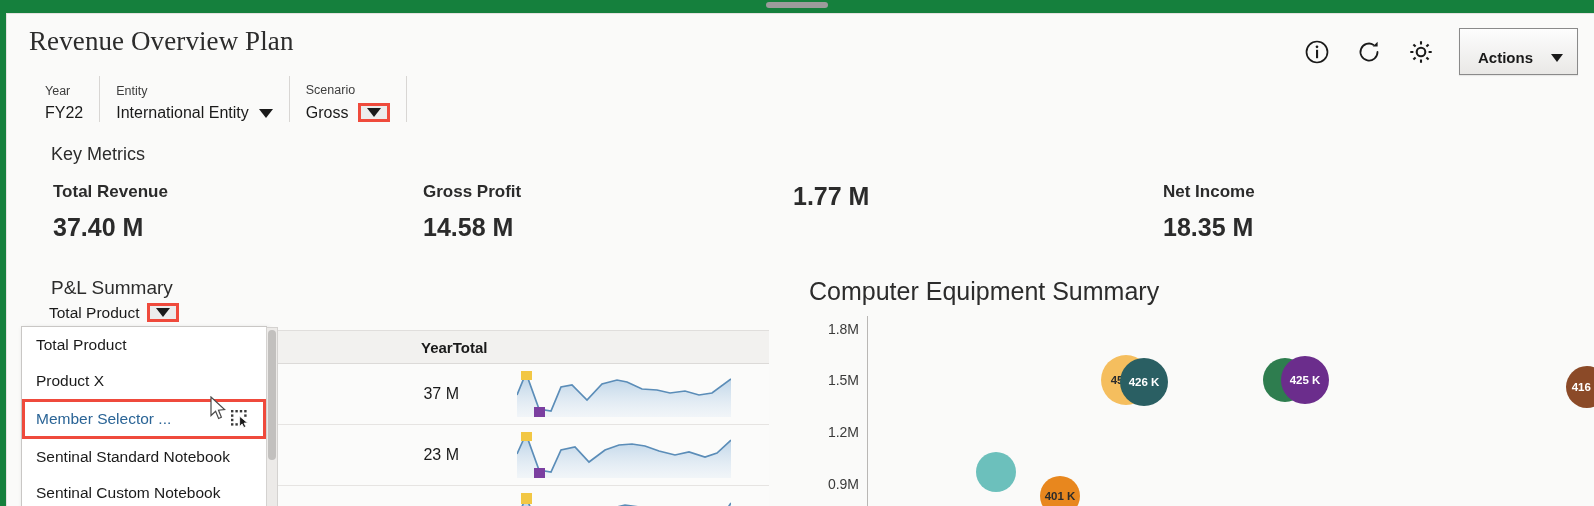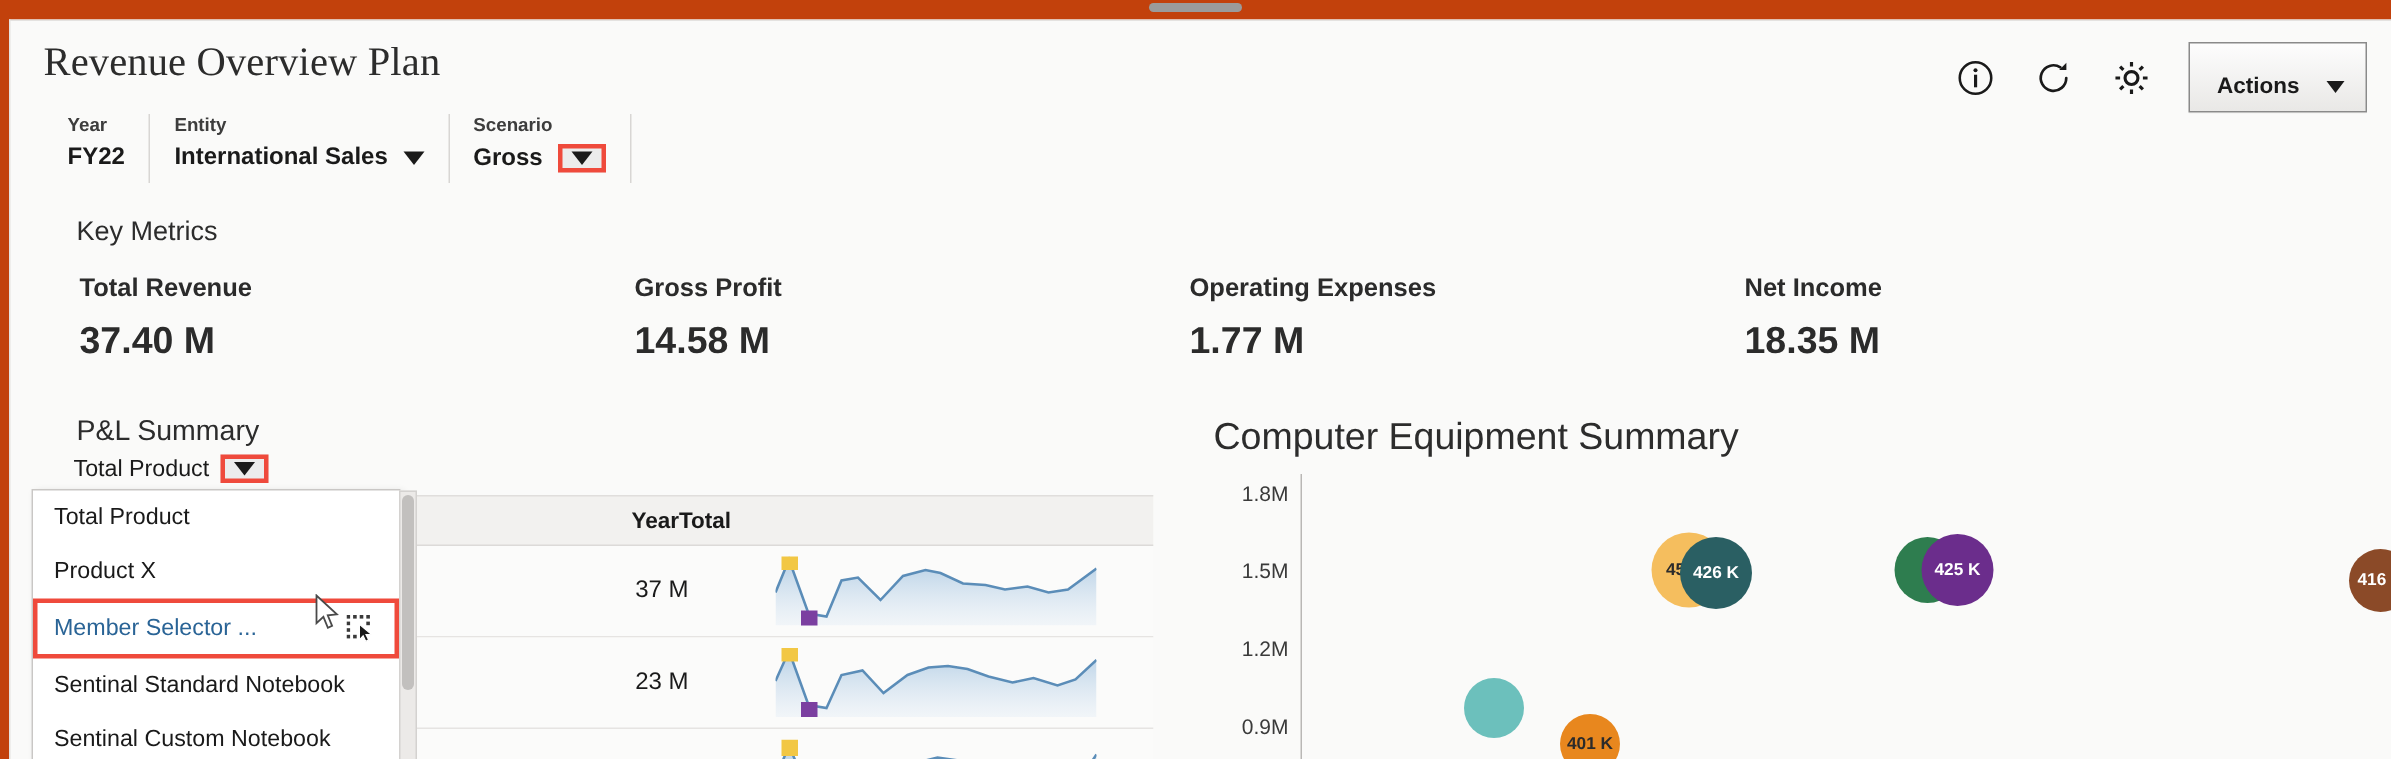--- a/index.html
+++ b/index.html
@@ -9,21 +9,21 @@
   }
   body {
     font-family: "Liberation Sans", sans-serif;
     -webkit-font-smoothing: antialiased;
   }
   #app {
     position: relative;
     width: 1594px;
     height: 506px;
     overflow: hidden;
-    background: #c2410c;
+    background: #15803d;
     box-sizing: border-box;
   }
 
   
   .drag-handle {
     position: absolute;
     top: 2px;
     left: 50%;
     transform: translateX(-50%);
     width: 62px;
@@ -102,24 +102,23 @@
     left: 22px;
     display: flex;
     align-items: flex-start;
     height: 48px;
   }
   .pov-item {
     display: flex;
     flex-direction: column;
     padding: 0 16px 0 16px;
     border-right: 1px solid #d8d6d4;
-    justify-content: flex-start;
+    justify-content: flex-end;
     height: 46px;
     box-sizing: border-box;
-    font-weight: bold;
   }
   .pov-item:first-child { padding-left: 16px; }
   .pov-label {
     font-size: 12.5px;
     color: #3d3d3d;
     margin-bottom: 6px;
     white-space: nowrap;
   }
   .pov-value-row {
     display: flex;
@@ -402,21 +401,21 @@
     <div class="pov-bar">
       <div class="pov-item">
         <div class="pov-label">Year</div>
         <div class="pov-value-row">
           <span class="pov-value">FY22</span>
         </div>
       </div>
       <div class="pov-item">
         <div class="pov-label">Entity</div>
         <div class="pov-value-row">
-          <span class="pov-value">International Sales</span>
+          <span class="pov-value">International Entity</span>
           <span class="caret-blk"></span>
         </div>
       </div>
       <div class="pov-item">
         <div class="pov-label">Scenario</div>
         <div class="pov-value-row">
           <span class="pov-value">Gross</span>
           <span class="hl-box">
             <span class="caret-blk"></span>
           </span>
@@ -429,21 +428,20 @@
     <div class="metrics">
       <div class="metric">
         <div class="metric-label">Total Revenue</div>
         <div class="metric-value">37.40 M</div>
       </div>
       <div class="metric">
         <div class="metric-label">Gross Profit</div>
         <div class="metric-value">14.58 M</div>
       </div>
       <div class="metric">
-        <div class="metric-label">Operating Expenses</div>
         <div class="metric-value">1.77 M</div>
       </div>
       <div class="metric">
         <div class="metric-label">Net Income</div>
         <div class="metric-value">18.35 M</div>
       </div>
     </div>
 
     <div class="section-title" id="pl-title">P&amp;L Summary</div>
 

